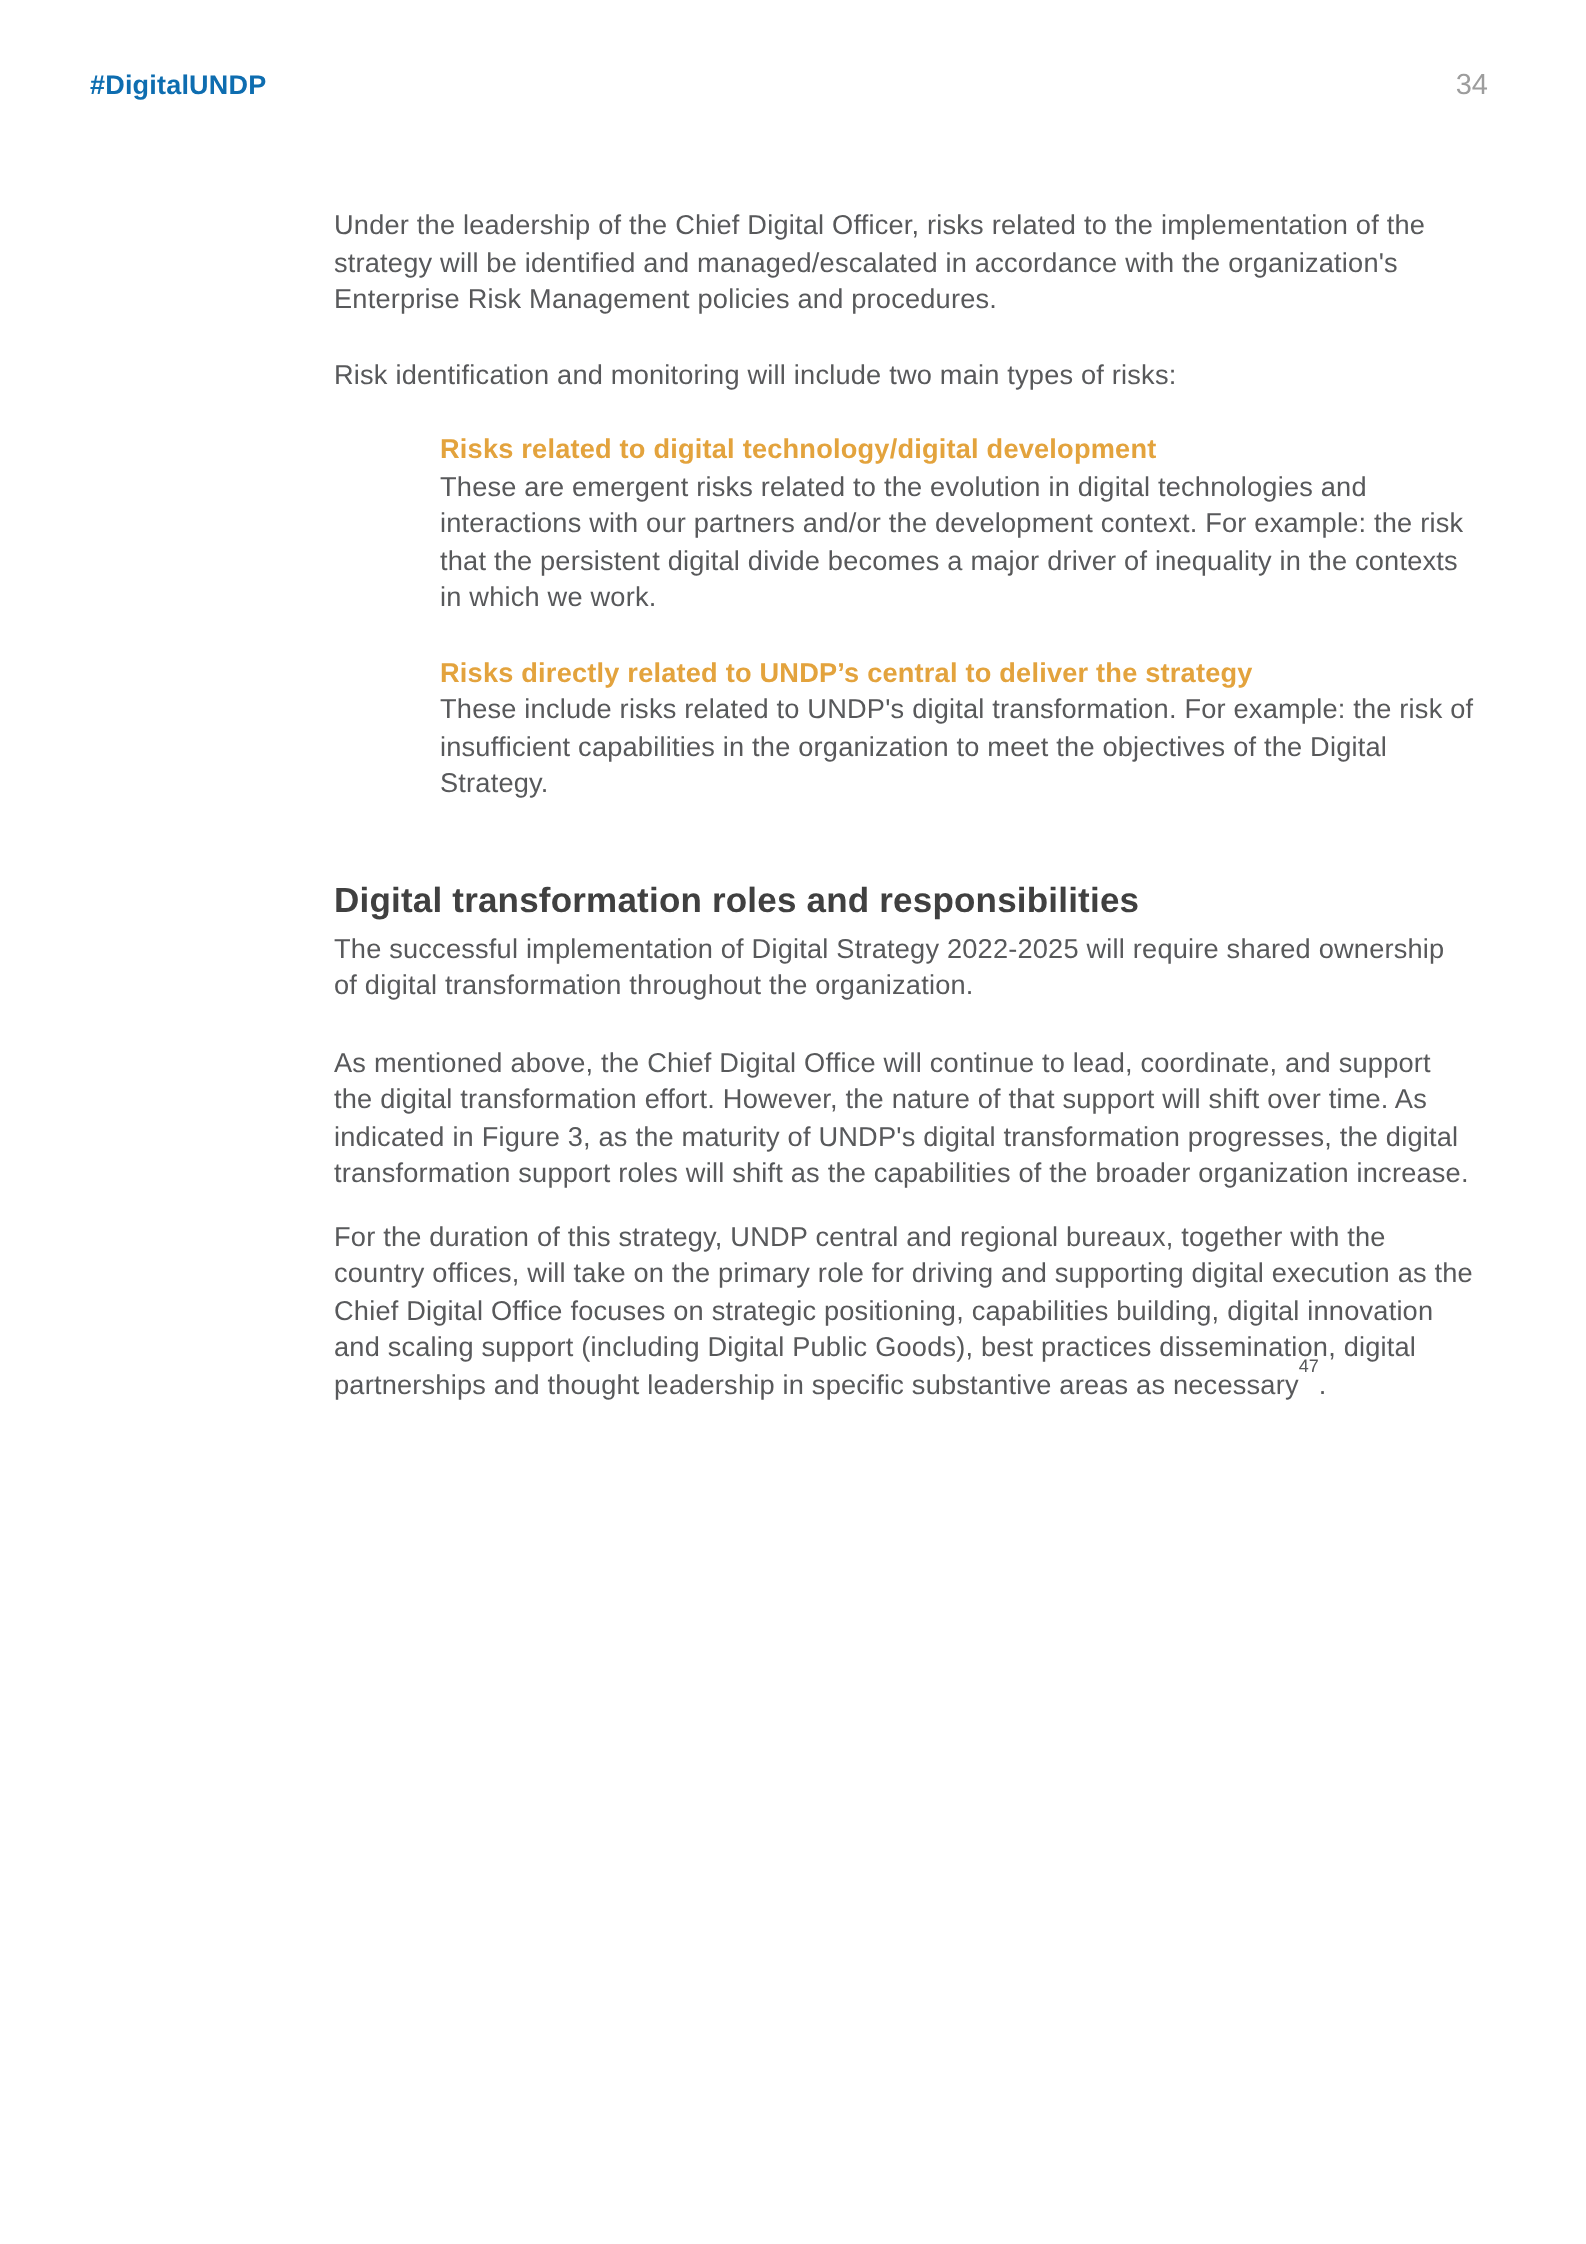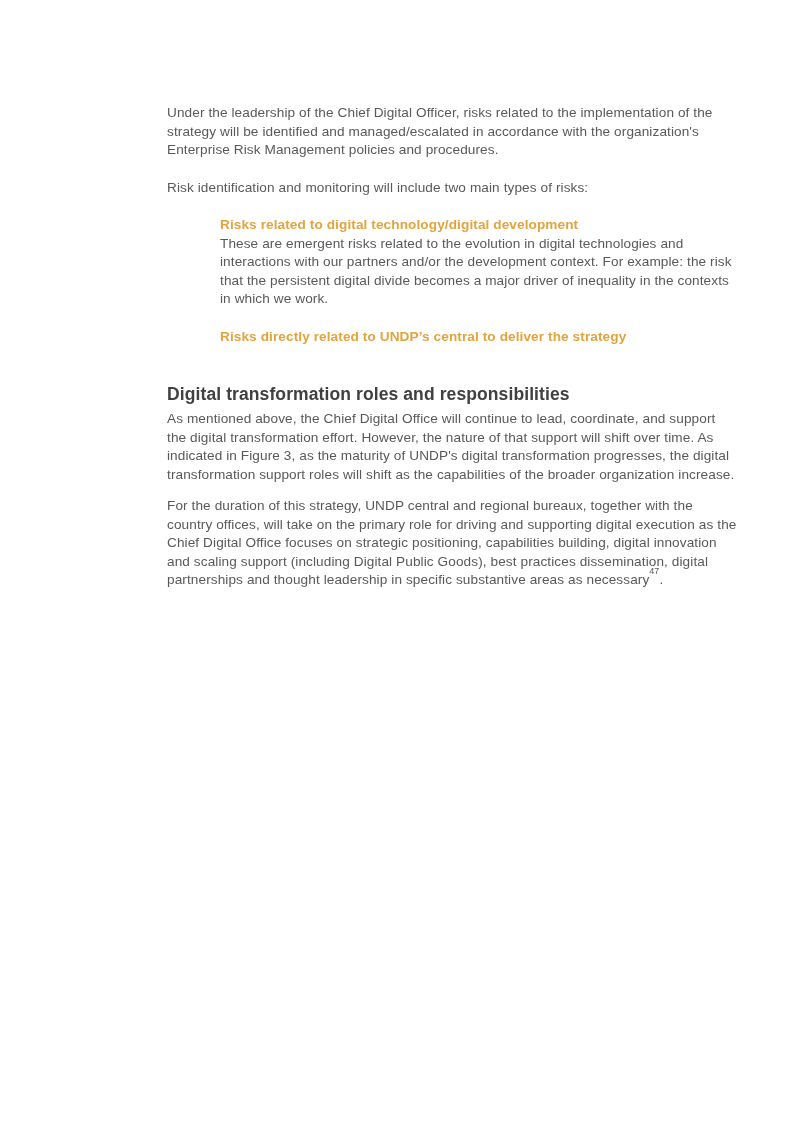--- a/index.html
+++ b/index.html
@@ -76,38 +76,44 @@
     top: -4.5px;
     letter-spacing: 0;
     margin-top: 36px;
   }
 </style>
 </head>
 <body>
 
 <div class="page">
 
+  <header class="header">
+    <span class="brand">#DigitalUNDP</span>
+    <span class="pagenum">34</span>
+  </header>
 
   <main class="content">
 
     <p class="body-text">Under the leadership of the Chief Digital Officer, risks related to the implementation of the strategy will be identified and managed/escalated in accordance with the organization's Enterprise Risk Management policies and procedures.</p>
 
     <p class="body-text">Risk identification and monitoring will include two main types of risks:</p>
 
     <section class="risk-block">
       <h3 class="risk-heading">Risks related to digital technology/digital development</h3>
       <p class="body-text">These are emergent risks related to the evolution in digital technologies and interactions with our partners and/or the development context. For example: the risk that the persistent digital divide becomes a major driver of inequality in the contexts in which we work.</p>
     </section>
 
     <section class="risk-block">
       <h3 class="risk-heading">Risks directly related to UNDP’s central to deliver the strategy</h3>
+      <p class="body-text">These include risks related to UNDP's digital transformation. For example: the risk of insufficient capabilities in the organization to meet the objectives of the Digital Strategy.</p>
     </section>
 
     <h2 class="section-heading">Digital transformation roles and responsibilities</h2>
 
+    <p class="body-text mb20">The successful implementation of Digital Strategy 2022-2025 will require shared ownership of digital transformation throughout the organization.</p>
 
     <p class="body-text mb27">As mentioned above, the Chief Digital Office will continue to lead, coordinate, and support the digital transformation effort. However, the nature of that support will shift over time. As indicated in Figure 3, as the maturity of UNDP's digital transformation progresses, the digital transformation support roles will shift as the capabilities of the broader organization increase.</p>
 
     <p class="body-text"><span>For the duration of this strategy, UNDP central and regional bureaux, together with the country offices, will take on the primary role for driving and supporting digital execution as the Chief Digital Office focuses on strategic positioning, capabilities building, digital innovation and scaling support (including Digital Public Goods), best practices dissemination, digital partnerships and thought leadership in specific substantive areas as necessary</span><sup class="footnote-ref">47</sup><span>.</span></p>
 
   </main>
 
 </div>
 
 </body></html>

